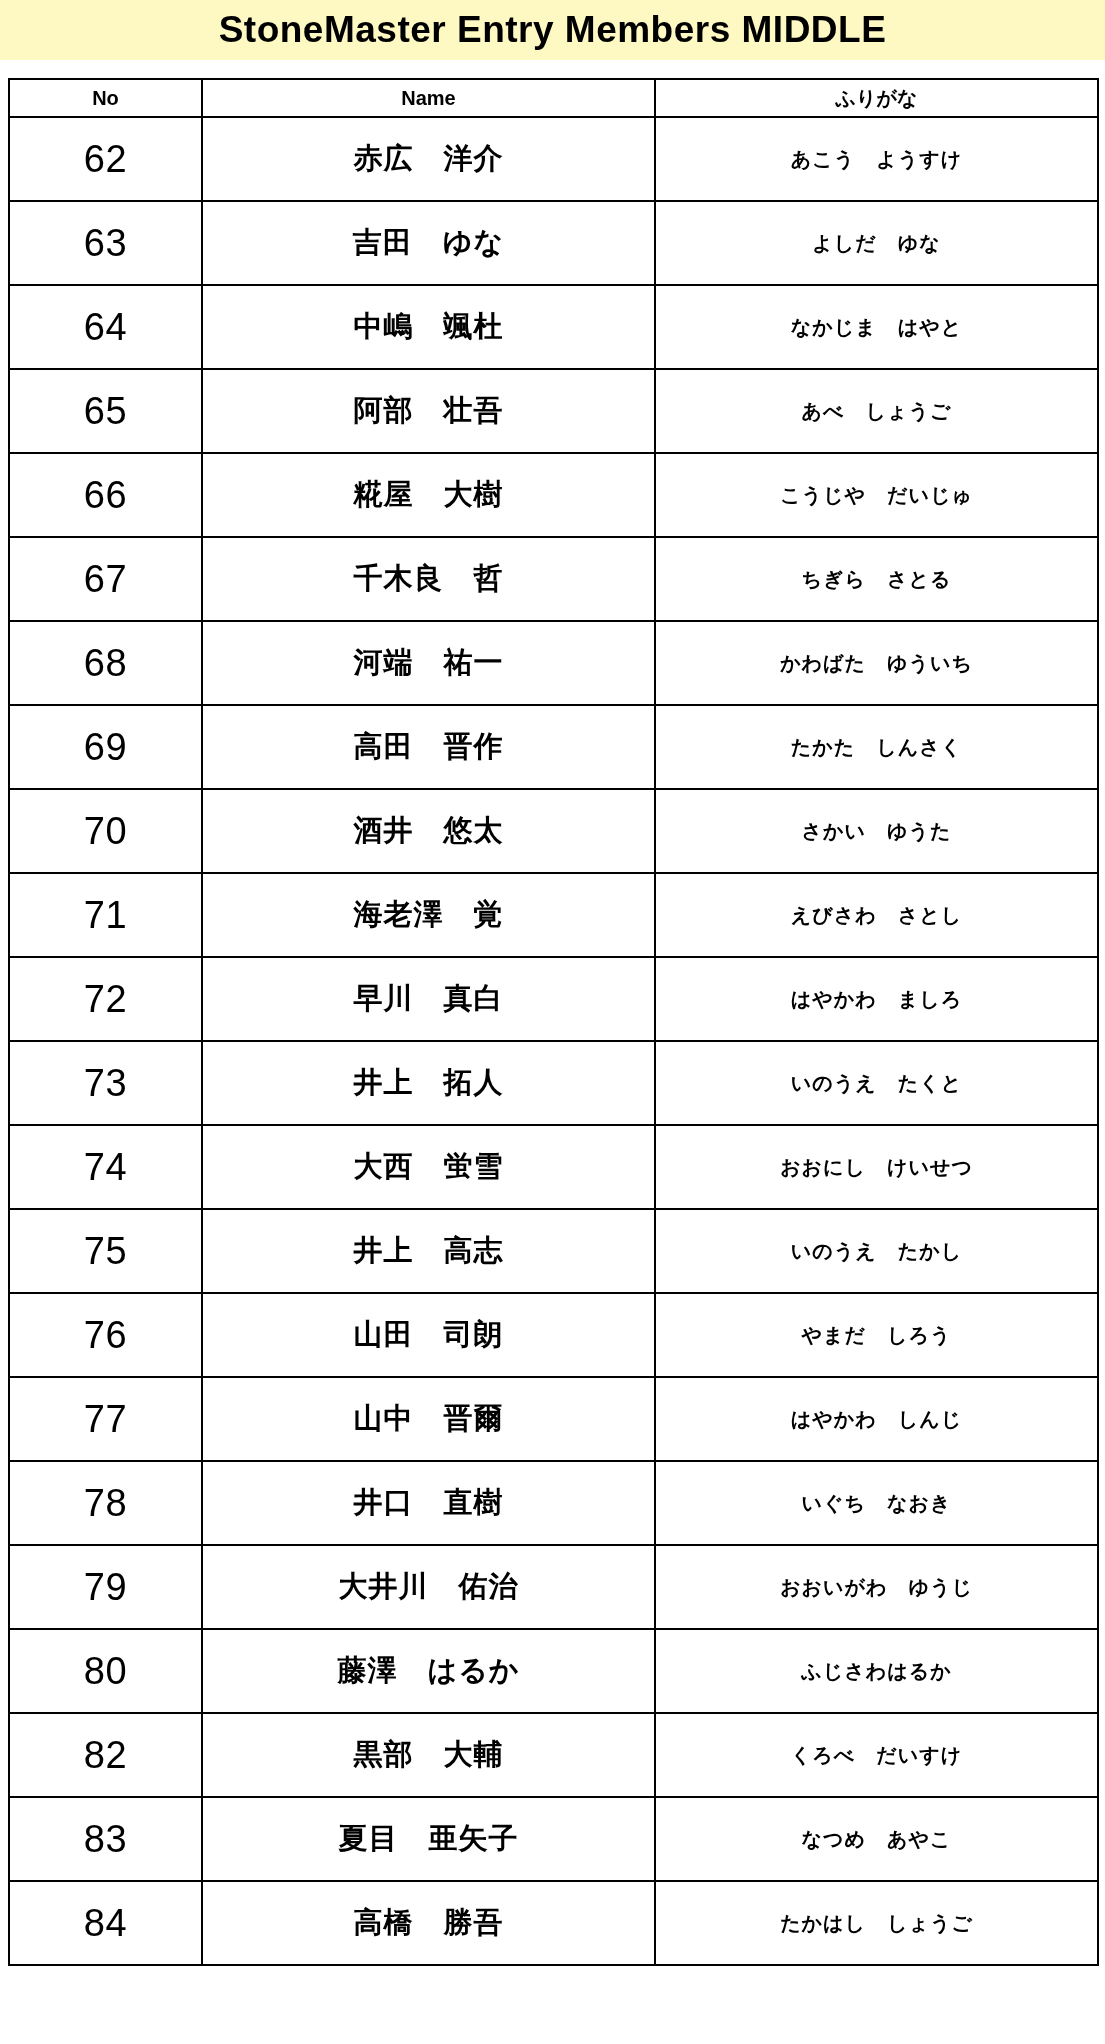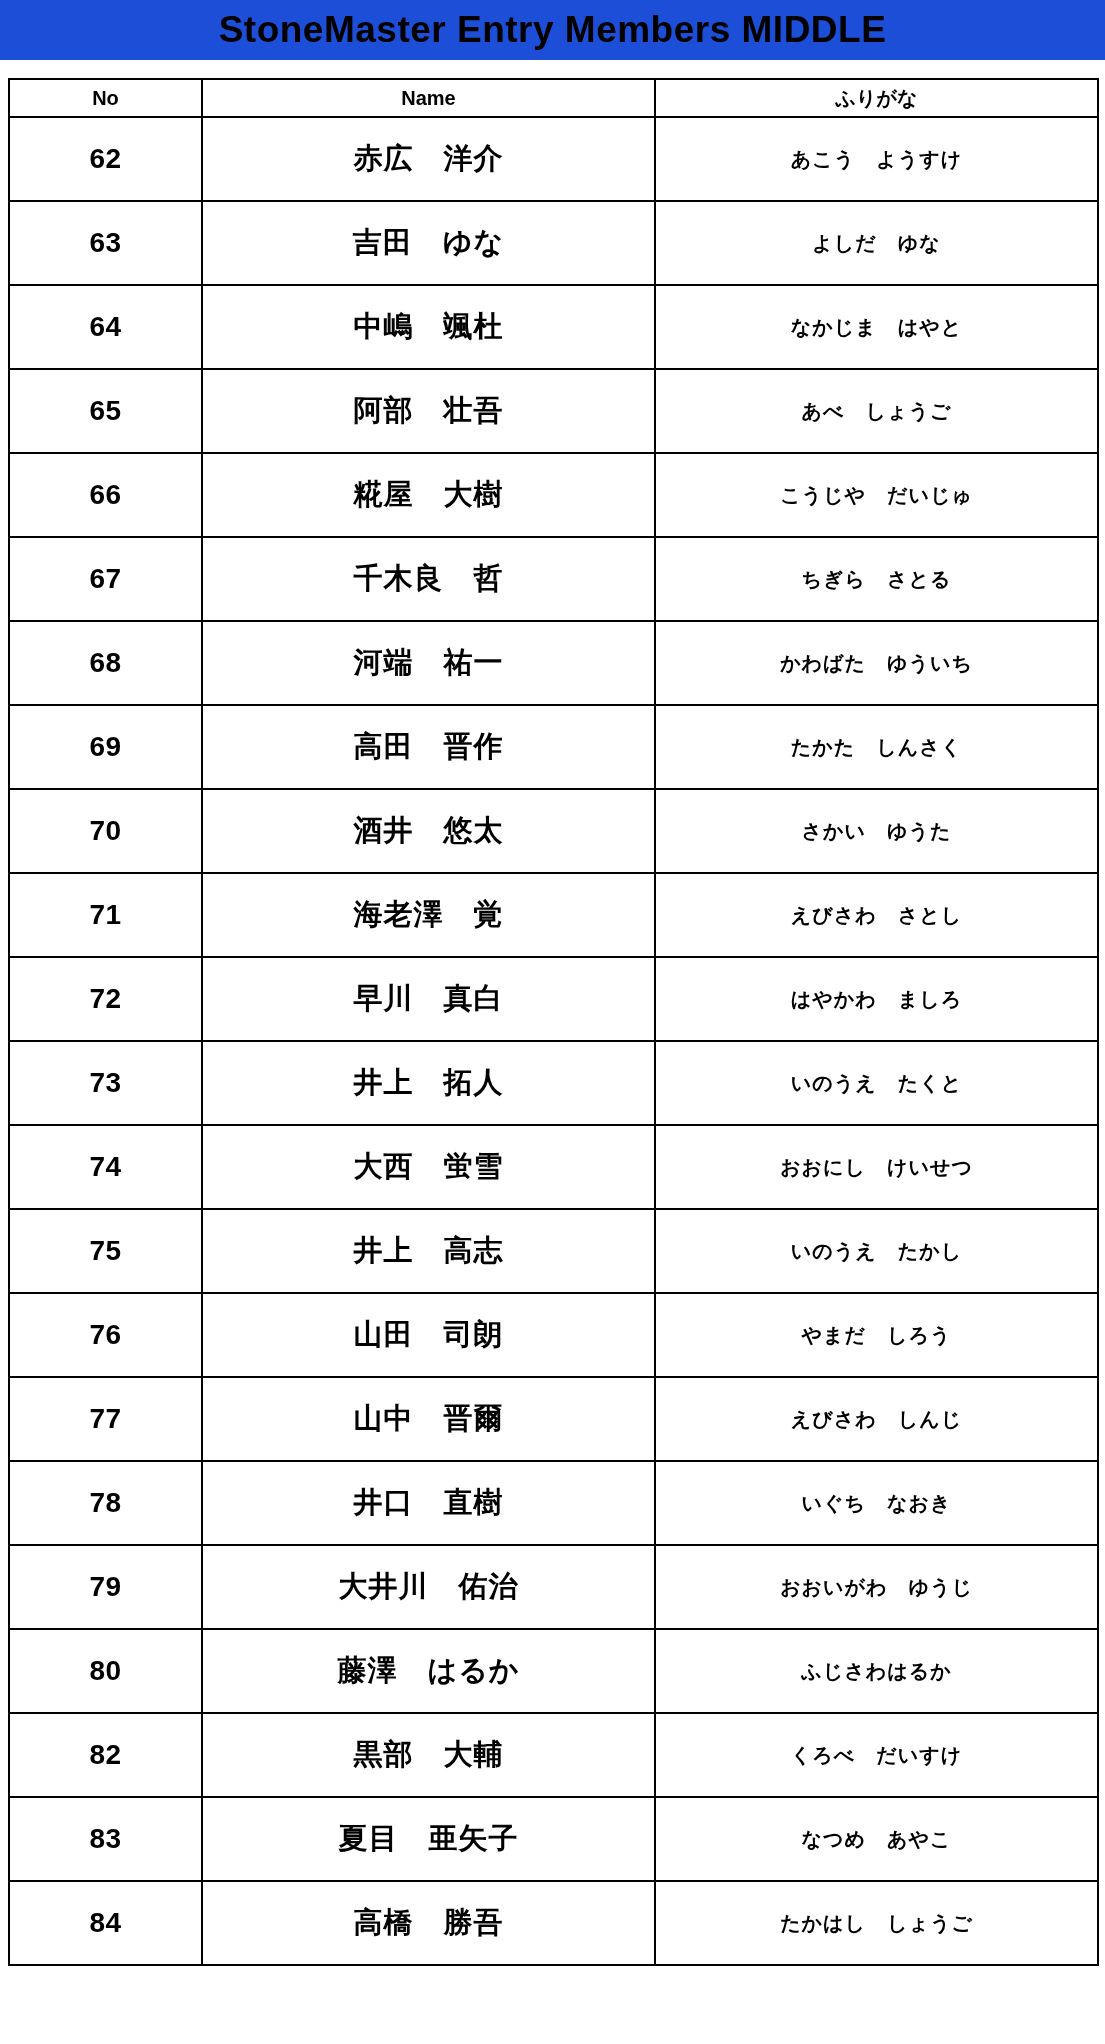--- a/index.html
+++ b/index.html
@@ -12,21 +12,21 @@
     font-family: "Liberation Sans", "DejaVu Sans", sans-serif;
     -webkit-font-smoothing: antialiased;
   }
   .page {
     width: 1105px;
     box-sizing: border-box;
     padding: 0 0 8px 0;
     background: #ffffff;
   }
   .title-bar {
-    background: #1d4ed8;
+    background: #fef9c3;
     height: 60px;
     display: flex;
     align-items: center;
     justify-content: center;
     margin: 0 0 18px 0;
     width: 1105px;
     box-sizing: border-box;
   }
   .title-text {
     font-size: 37px;
@@ -63,22 +63,22 @@
     font-size: 20px;
     font-weight: bold;
     color: #000000;
     margin-top: 40px;
   }
   table.roster tbody td {
     height: 82px;
     color: #000000;
   }
   td.no-cell {
-    font-size: 28px;
-    font-weight: bold;
+    font-size: 38px;
+    font-weight: normal;
     letter-spacing: 0.5px;
   }
   td.name-cell {
     font-size: 29px;
     font-weight: bold;
     letter-spacing: 1px;
   }
   td.kana-cell {
     font-size: 20px;
     font-weight: bold;
@@ -180,21 +180,21 @@
             <td class="kana-cell">いのうえ　たかし</td>
           </tr>
           <tr>
             <td class="no-cell">76</td>
             <td class="name-cell">山田　司朗</td>
             <td class="kana-cell">やまだ　しろう</td>
           </tr>
           <tr>
             <td class="no-cell">77</td>
             <td class="name-cell">山中　晋爾</td>
-            <td class="kana-cell">えびさわ　しんじ</td>
+            <td class="kana-cell">はやかわ　しんじ</td>
           </tr>
           <tr>
             <td class="no-cell">78</td>
             <td class="name-cell">井口　直樹</td>
             <td class="kana-cell">いぐち　なおき</td>
           </tr>
           <tr>
             <td class="no-cell">79</td>
             <td class="name-cell">大井川　佑治</td>
             <td class="kana-cell">おおいがわ　ゆうじ</td>

